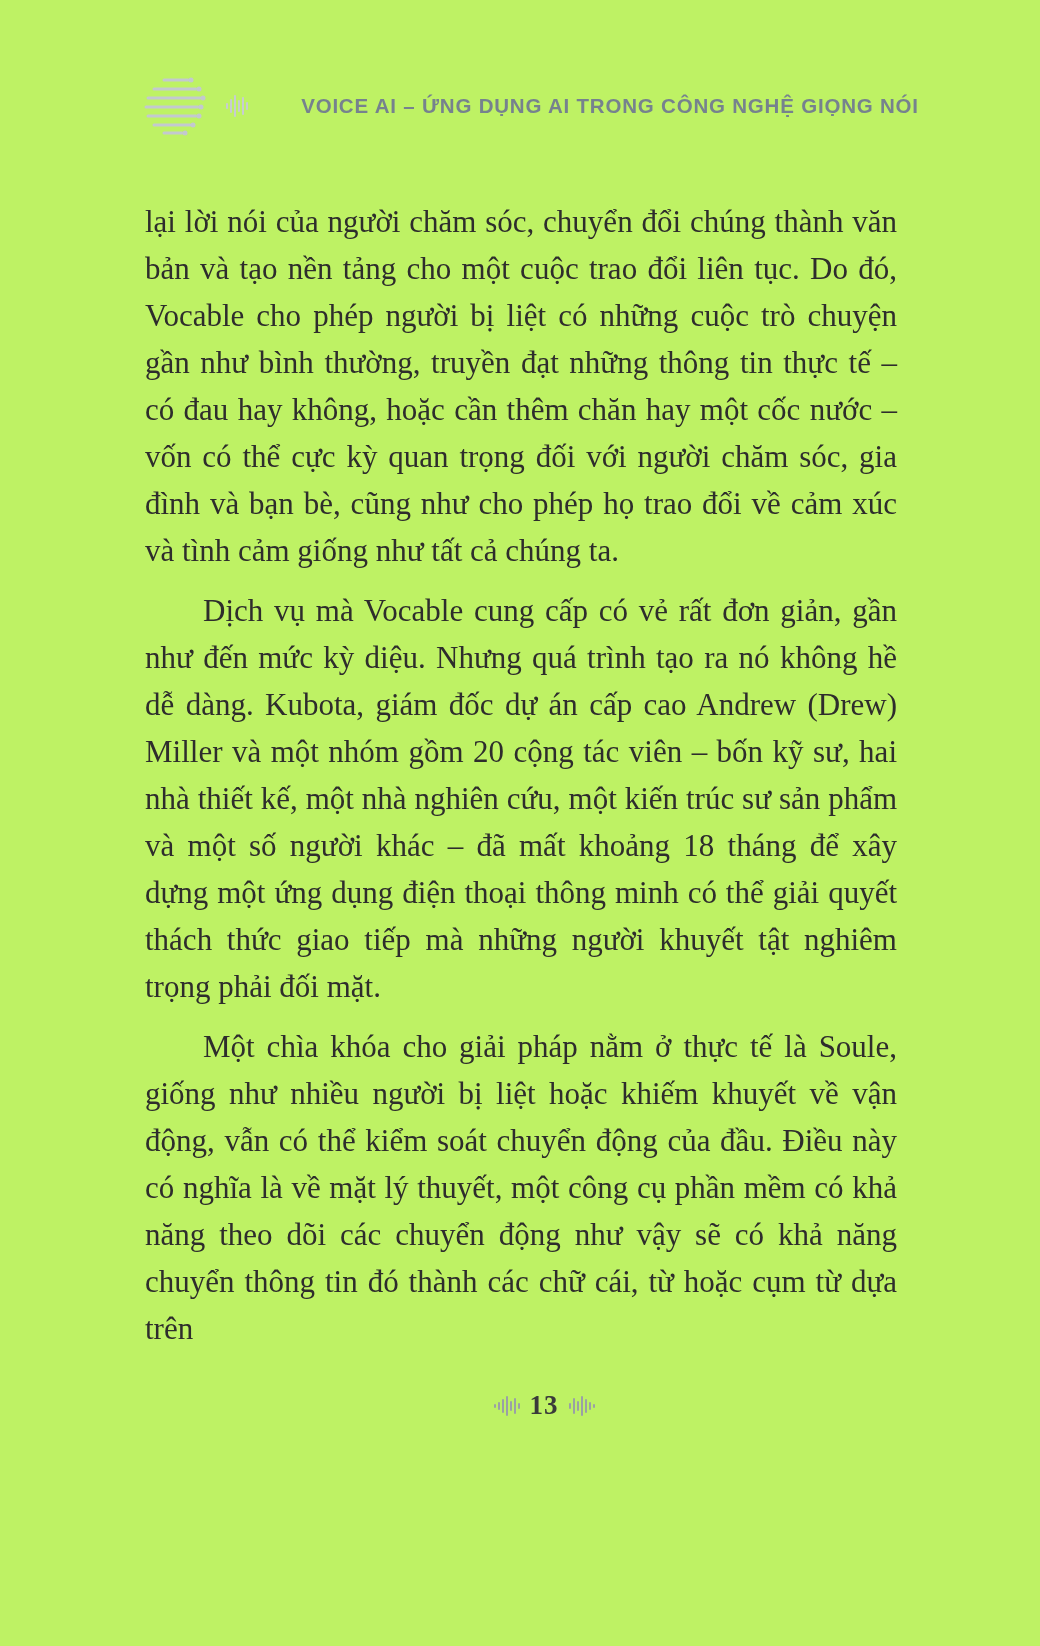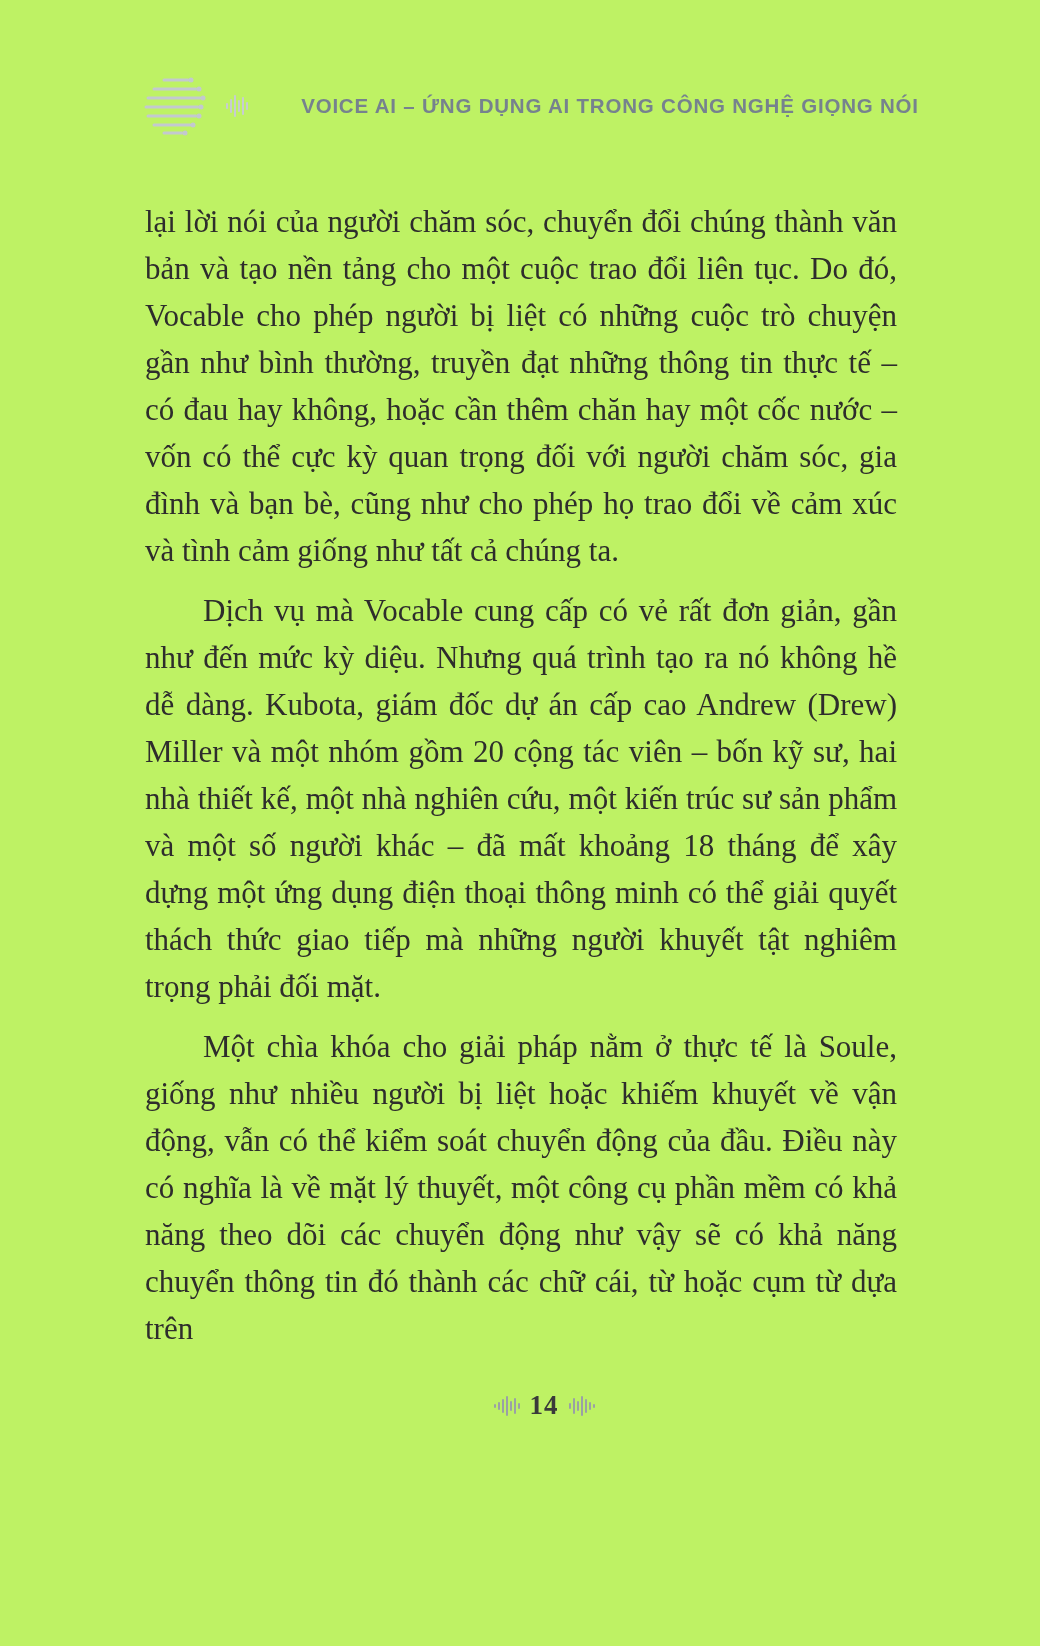--- a/index.html
+++ b/index.html
@@ -153,21 +153,21 @@
   <div class="footer">
     <div class="mini-wave">
       <span style="height:4px"></span>
       <span style="height:8px"></span>
       <span style="height:14px"></span>
       <span style="height:20px"></span>
       <span style="height:10px"></span>
       <span style="height:16px"></span>
       <span style="height:6px"></span>
     </div>
-    <div class="page-number">14</div>
+    <div class="page-number">13</div>
     <div class="mini-wave">
       <span style="height:6px"></span>
       <span style="height:16px"></span>
       <span style="height:10px"></span>
       <span style="height:20px"></span>
       <span style="height:14px"></span>
       <span style="height:8px"></span>
       <span style="height:4px"></span>
     </div>
   </div>

